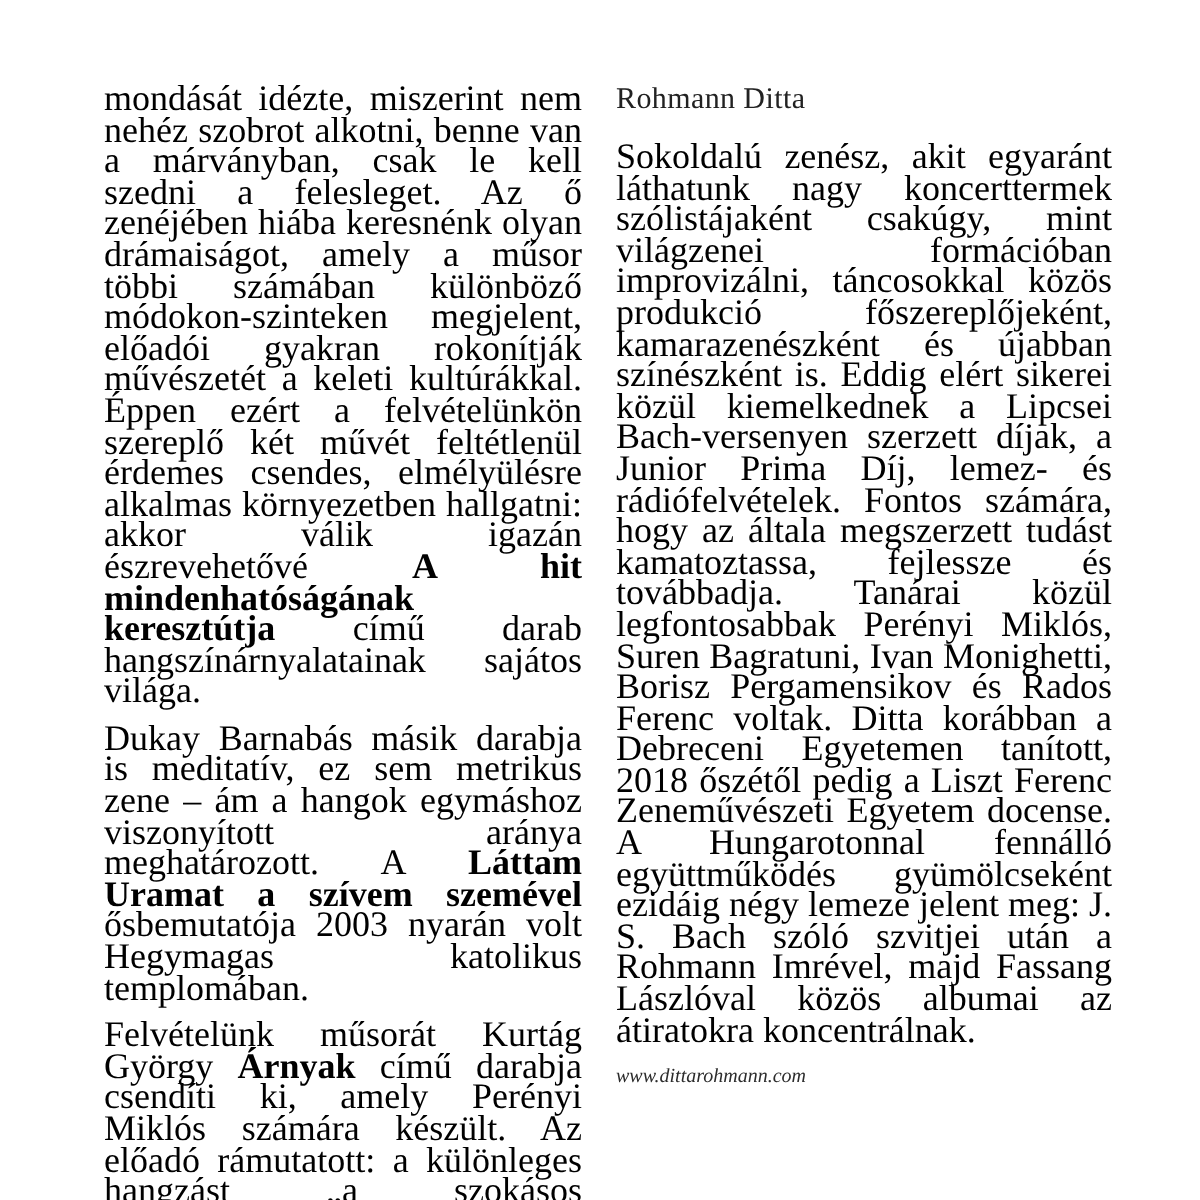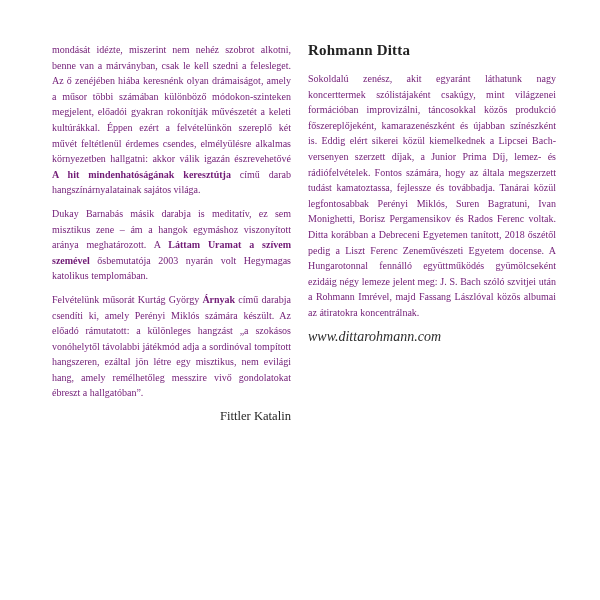--- a/index.html
+++ b/index.html
@@ -19,58 +19,58 @@
   }
   .col {
     position: absolute;
     top: 42px;
     color: #262626;
   }
   .col-left  { left: 52px;  width: 239px; }
   .col-right { left: 308px; width: 248px; }
   .col p {
     margin: 0 0 8px 0;
-    font-size: 10px;
+    font-size: 18px;
     line-height: 15.6px;
     text-align: justify;
     text-justify: inter-word;
-    color: #701a75;
+    color: #000000;
   }
   .col p .bold { font-weight: bold; }
   .col-title {
     font-size: 15px;
-    font-weight: bold;
+    font-weight: normal;
     letter-spacing: 0.2px;
     margin: 0 0 12px 0;
     color: #222222;
   }
   .signature {
     text-align: right;
     font-size: 12.6px;
     line-height: 15.6px;
     margin-top: 4px;
     color: #262626;
   }
   .website {
     font-style: italic;
-    font-size: 14px;
+    font-size: 10px;
     line-height: 15px;
     margin-top: 6px;
     color: #2c2c2c;
   }
 </style>
 </head>
 <body>
 
 <div class="page">
 
   <div class="col col-left">
     <div>
         <p><span>mondását idézte, miszerint nem nehéz szobrot alkotni, benne van a márványban, csak le kell szedni a felesleget. Az ő zenéjében hiába keresnénk olyan drámaiságot, amely a műsor többi számában különböző módokon-szinteken megjelent, előadói gyakran rokonítják művészetét a keleti kultúrákkal. Éppen ezért a felvételünkön szereplő két művét feltétlenül érdemes csendes, elmélyülésre alkalmas környezetben hallgatni: akkor válik igazán észrevehetővé </span><span class="bold">A hit mindenhatóságának keresztútja</span><span> című darab hangszínárnyalatainak sajátos világa.</span></p>
-        <p><span>Dukay Barnabás másik darabja is meditatív, ez sem misztikus zene – ám a hangok egymáshoz viszonyított aránya meghatározott. A </span><span class="bold">Láttam Uramat a szívem szemével</span><span> ősbemutatója 2003 nyarán volt Hegymagas katolikus templomában.</span></p>
+        <p><span>Dukay Barnabás másik darabja is meditatív, ez sem metrikus zene – ám a hangok egymáshoz viszonyított aránya meghatározott. A </span><span class="bold">Láttam Uramat a szívem szemével</span><span> ősbemutatója 2003 nyarán volt Hegymagas katolikus templomában.</span></p>
         <p><span>Felvételünk műsorát Kurtág György </span><span class="bold">Árnyak</span><span> című darabja csendíti ki, amely Perényi Miklós számára készült. Az előadó rámutatott: a különleges hangzást „a szokásos vonóhelytől távolabbi játékmód adja a sordinóval tompított hangszeren, ezáltal jön létre egy misztikus, nem evilági hang, amely remélhetőleg messzire vivő gondolatokat ébreszt a hallgatóban”.</span></p>
       </div>
     <div class="signature">Fittler Katalin</div>
   </div>
 
   <div class="col col-right">
     <div class="col-title">Rohmann Ditta</div>
     <div>
         <p><span>Sokoldalú zenész, akit egyaránt láthatunk nagy koncerttermek szólistájaként csakúgy, mint világzenei formációban improvizálni, táncosokkal közös produkció főszereplőjeként, kamarazenészként és újabban színészként is. Eddig elért sikerei közül kiemelkednek a Lipcsei Bach-versenyen szerzett díjak, a Junior Prima Díj, lemez- és rádiófelvételek. Fontos számára, hogy az általa megszerzett tudást kamatoztassa, fejlessze és továbbadja. Tanárai közül legfontosabbak Perényi Miklós, Suren Bagratuni, Ivan Monighetti, Borisz Pergamensikov és Rados Ferenc voltak. Ditta korábban a Debreceni Egyetemen tanított, 2018 őszétől pedig a Liszt Ferenc Zeneművészeti Egyetem docense. A Hungarotonnal fennálló együttműködés gyümölcseként ezidáig négy lemeze jelent meg: J. S. Bach szóló szvitjei után a Rohmann Imrével, majd Fassang Lászlóval közös albumai az átiratokra koncentrálnak.</span></p>
       </div>

